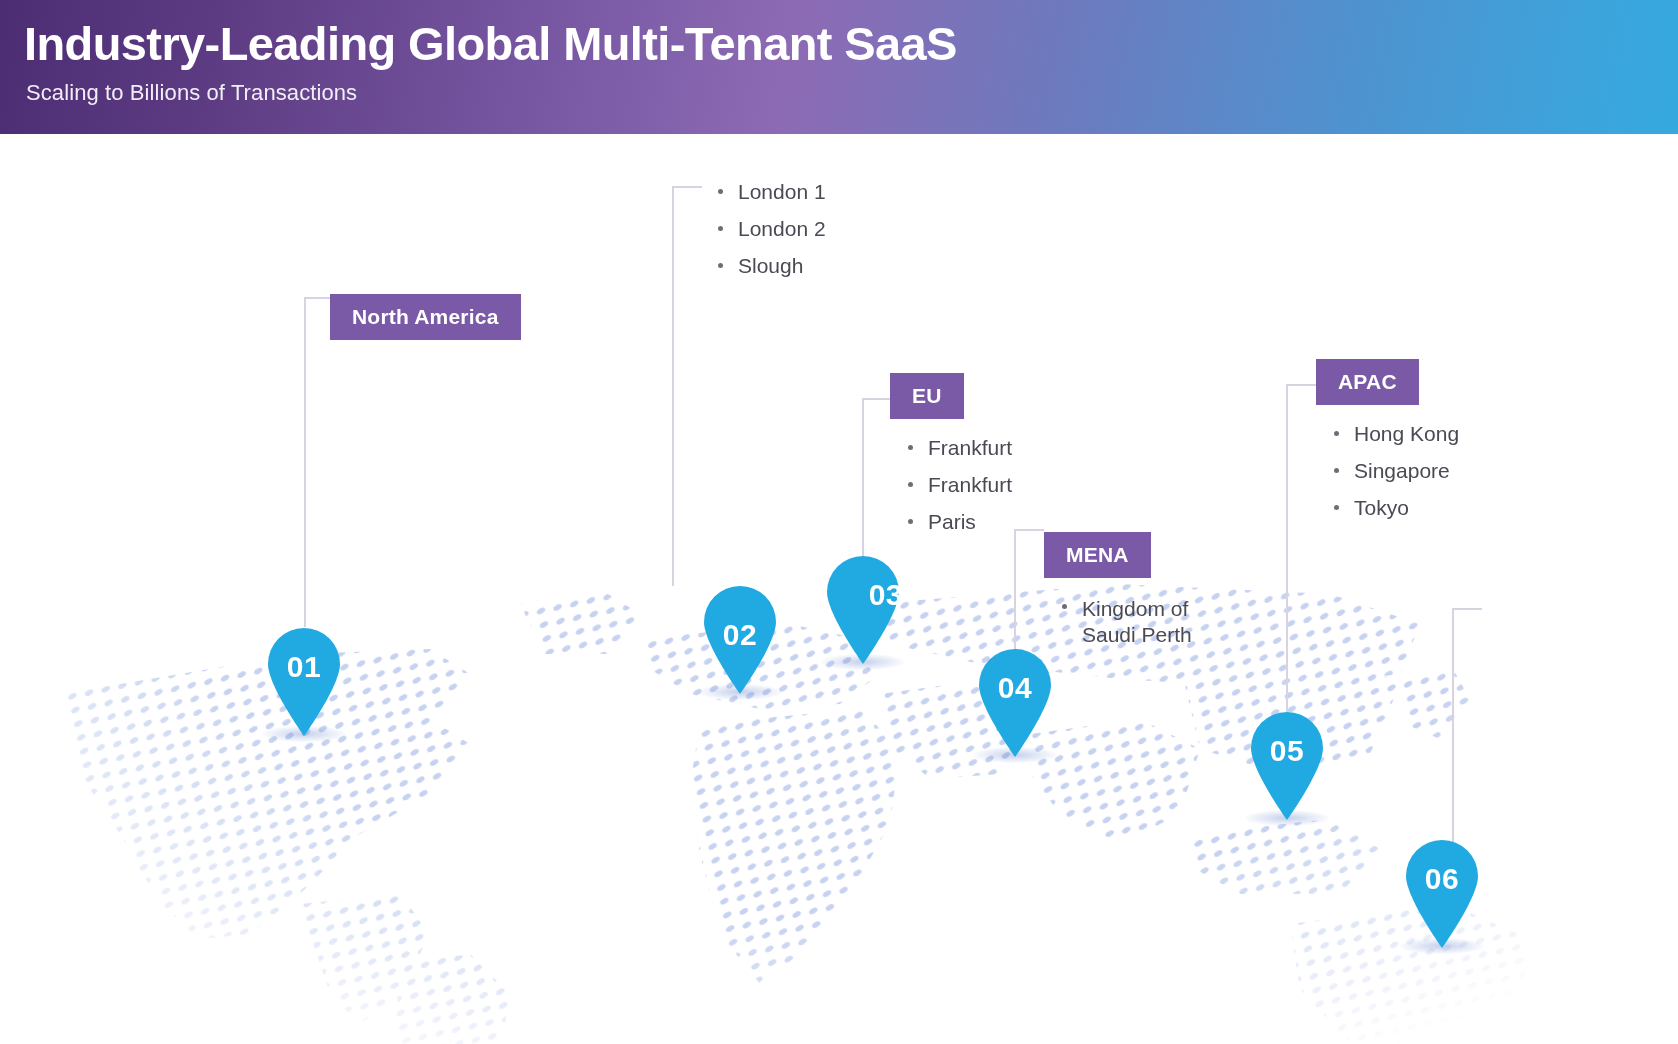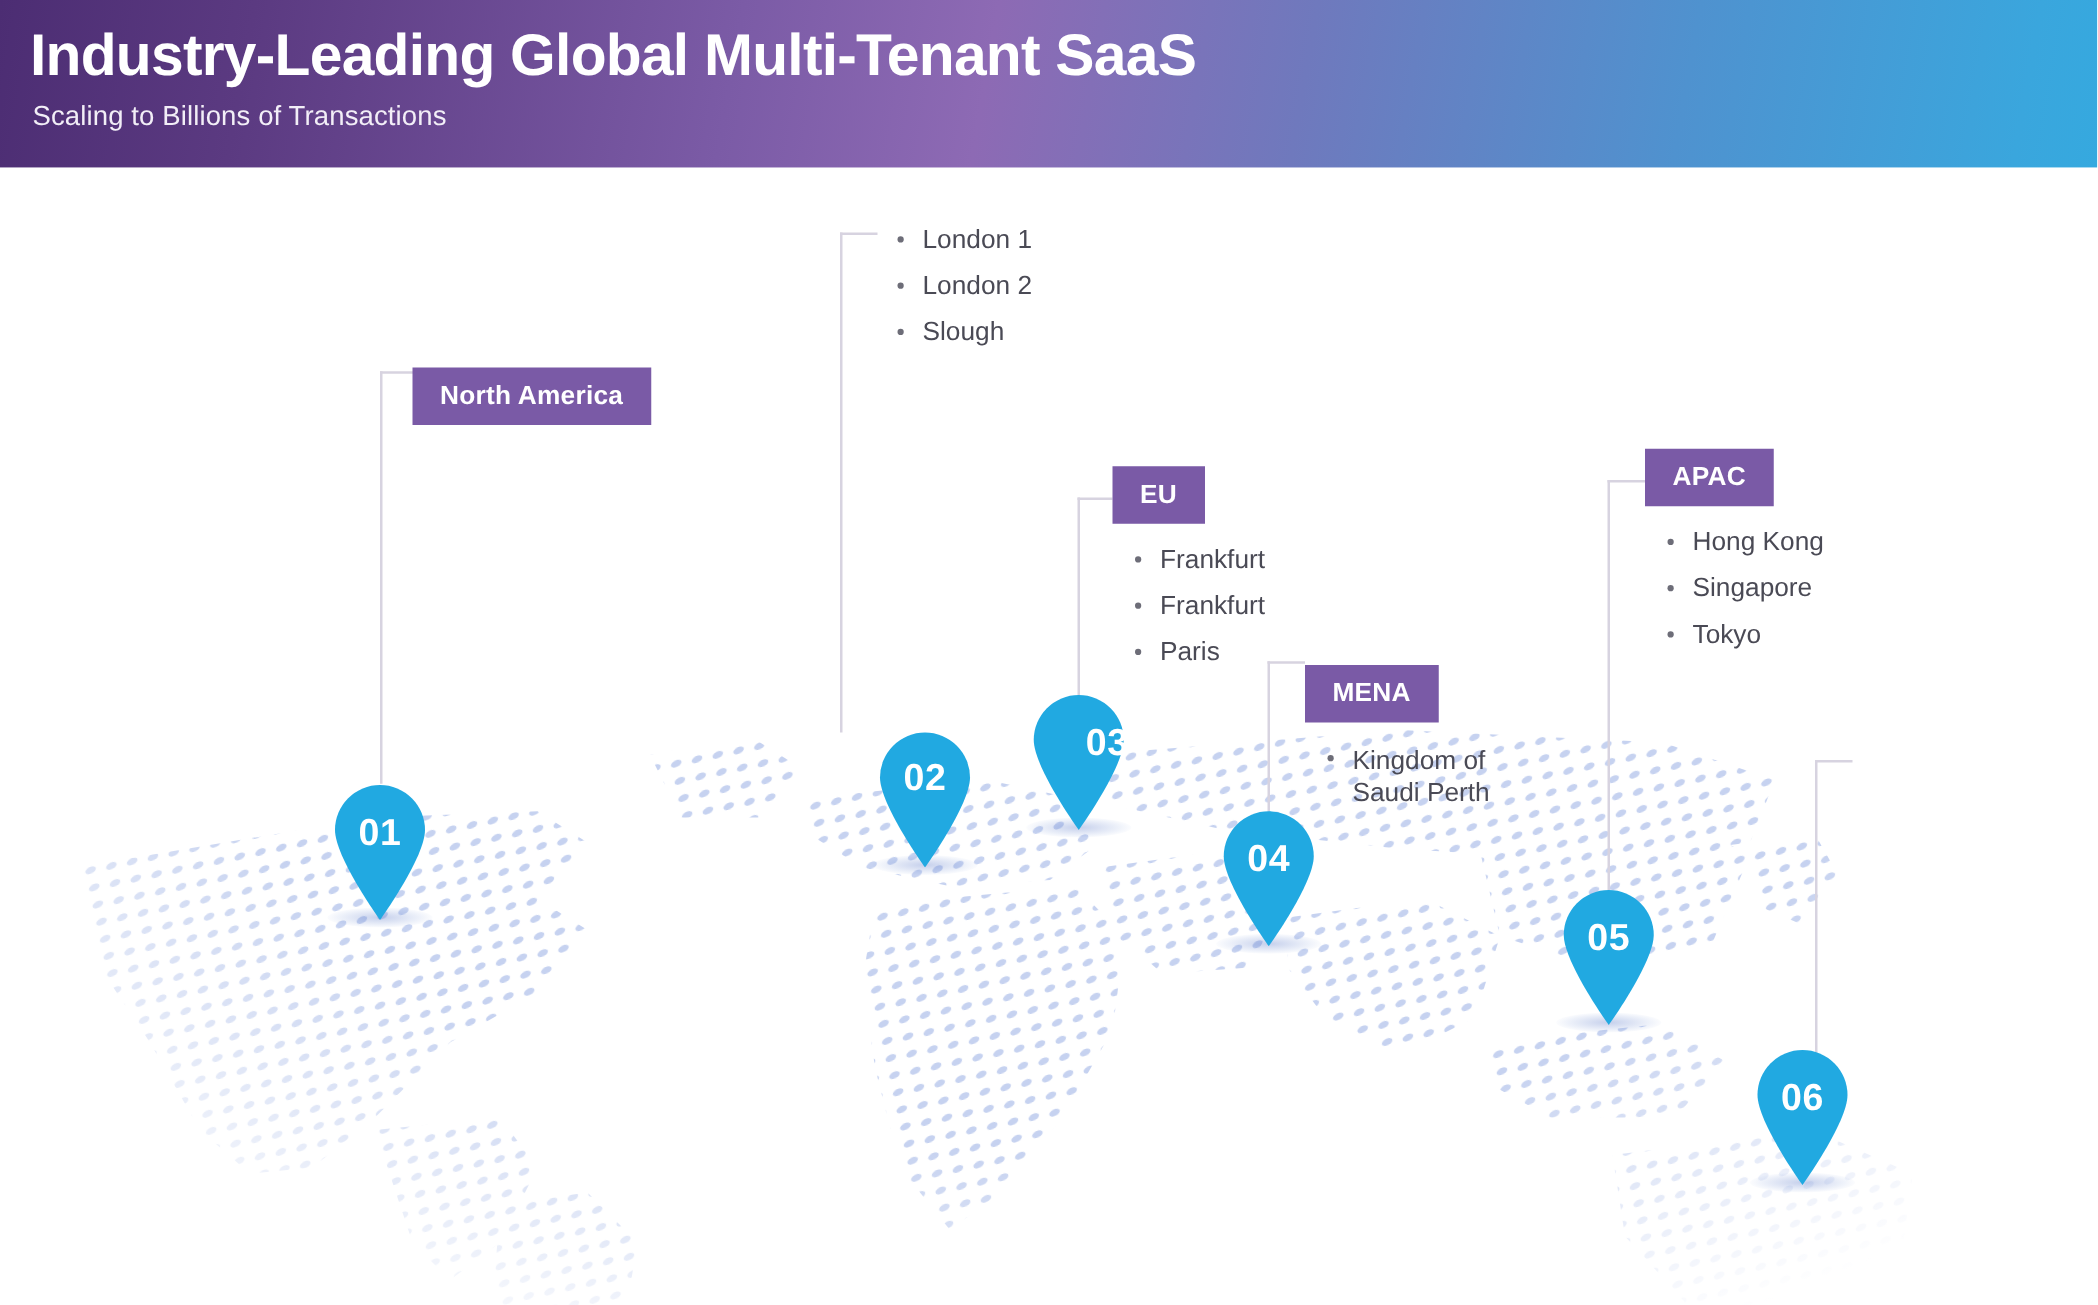--- a/index.html
+++ b/index.html
@@ -265,21 +265,21 @@
       <path d="M40 112 C40 112 4 62 4 40 A36 36 0 1 1 76 40 C76 62 40 112 40 112 Z" fill="#21a9e1"></path>
     </svg>
     <div class="pin-num" style="top:26px; font-size:30px;">01</div>
   </div>
 
   <div class="pin" style="left:700px; top:582px; width:80px; height:118px;">
     <div class="pin-shadow" style="top:102px; width:84px; height:16px;"></div>
     <svg class="pin-body" width="80" height="112" viewBox="0 0 80 112" xmlns="http://www.w3.org/2000/svg">
       <path d="M40 112 C40 112 4 62 4 40 A36 36 0 1 1 76 40 C76 62 40 112 40 112 Z" fill="#21a9e1"></path>
     </svg>
-    <div class="pin-num" style="top:24px; font-size:30px;">02</div>
+    <div class="pin-num" style="top:36px; font-size:30px;">02</div>
   </div>
 
   <div class="pin" style="left:823px; top:552px; width:80px; height:118px;">
     <div class="pin-shadow" style="top:102px; width:84px; height:16px;"></div>
     <svg class="pin-body" width="80" height="112" viewBox="0 0 80 112" xmlns="http://www.w3.org/2000/svg">
       <path d="M40 112 C40 112 4 62 4 40 A36 36 0 1 1 76 40 C76 62 40 112 40 112 Z" fill="#21a9e1"></path>
     </svg>
     <div class="pin-num" style="top:26px; font-size:30px;text-align:right;">03</div>
   </div>
 

